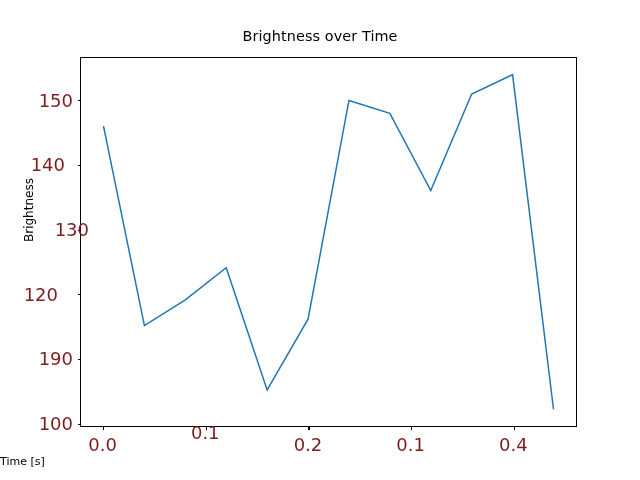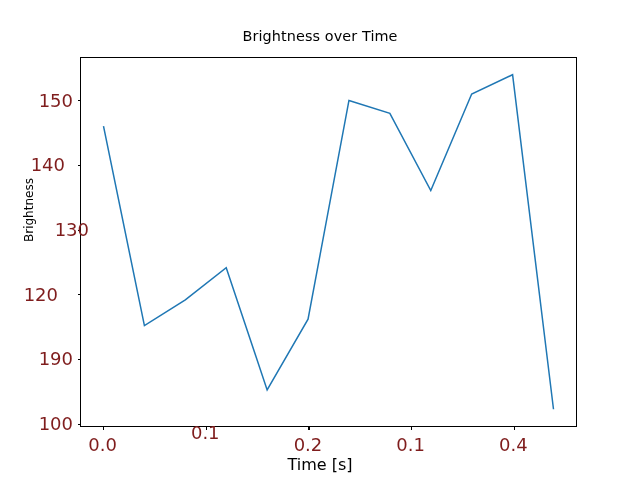--- a/index.html
+++ b/index.html
@@ -83,22 +83,21 @@
     color: #000000;
     transform: rotate(-90deg);
     transform-origin: left top;
     white-space: nowrap;
   }
   #xlabel {
     position: absolute;
     left: 0;
     top: 455px;
     width: 640px;
-    text-align: center;
-    font-size: 16px;
+    font-size: 11px;
     color: #000000;
   }
 </style>
 </head>
 <body>
 
 <div id="figure">
 
   <div id="chart-title">Brightness over Time</div>
 

